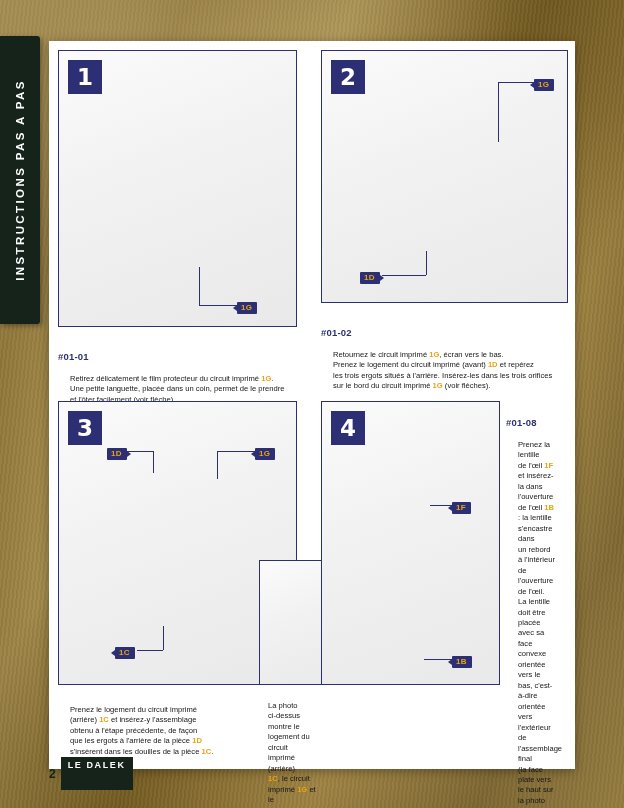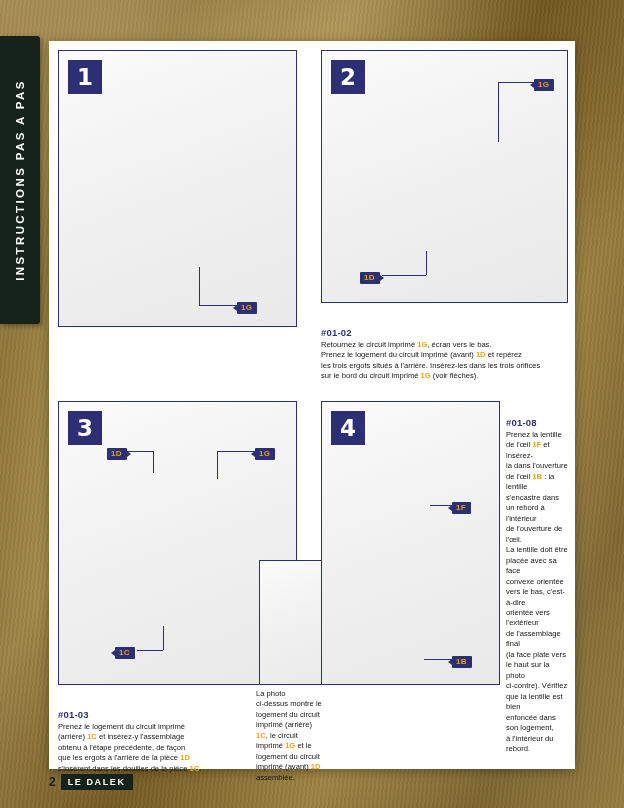--- a/index.html
+++ b/index.html
@@ -69,21 +69,21 @@
     background:linear-gradient(160deg,#fbfbfb 0%,#f2f2f2 40%,#e9e9e9 100%);
   }
   
   .cap{position:absolute;}
   .cap .ttl{
     color:#2c2f74;font-weight:bold;font-size:9.5px;
     margin:16px 0 2px 0;letter-spacing:0.2px;
   }
   .cap .bdy{
     color:#17171a;font-size:7.6px;line-height:1.38;
-    margin:0;
+    margin:12px;
   }
   .hl{color:#e8a313;font-weight:bold;}
   
   .callout{
     position:absolute;
     background:#2c2f74;color:#fff;
     font-size:8px;font-weight:bold;
     padding:2px 5px 2px 4px;
     border-radius:1px;
     z-index:4;
@@ -102,21 +102,21 @@
   .lnh{height:1px;}
   .lnv{width:1px;}
   
   .footer{
     position:absolute;left:49px;bottom:18px;
     display:flex;align-items:center;gap:5px;z-index:6;
   }
   .footer .pg{color:#15231b;font-size:12px;font-weight:bold;}
   .footer .bk{
     background:#15231b;color:#fff;font-size:9px;font-weight:bold;
-    letter-spacing:1.6px;padding:3px 7px 3px 7px;
+    letter-spacing:1.6px;padding:3px 7px 20px 7px;
   }
   svg{display:block;}
 </style>
 </head>
 <body>
 
 <div class="bg"></div>
 
 <div class="side-tab">
   <span>INSTRUCTIONS PAS A PAS</span>
@@ -194,20 +194,26 @@
     </div>
 
     <div class="callout pt-l" style="left:178px;top:251px;">
       <span class="n">1G</span>
     </div>
     <div class="ln lnh" style="left:140px;top:254px;width:38px;"></div>
     <div class="ln lnv" style="left:140px;top:216px;height:38px;"></div>
   </div>
 
   <div class="cap" style="left:9px;top:294px;width:240px;">
+    <p class="ttl">#01-01</p>
+    <p class="bdy">
+      Retirez délicatement le film protecteur du circuit imprimé <span class="hl">1G</span>.<br>
+      Une petite languette, placée dans un coin, permet de le prendre<br>
+      et l'ôter facilement (voir flèche).
+    </p>
   </div>
 
   <div class="panel" style="left:272px;top:9px;width:245px;height:251px;">
     <div class="photo">
       <div class="photo-bg"></div>
       <svg width="245" height="251" viewBox="0 0 245 251">
         <defs>
           <linearGradient id="pcb2" x1="0" y1="0" x2="1" y2="1">
             <stop offset="0%" stop-color="#3d8b46"></stop>
             <stop offset="50%" stop-color="#27702f"></stop>
@@ -403,21 +409,20 @@
         <ellipse cx="52" cy="92" rx="34" ry="10" fill="rgba(0,0,0,0.16)"></ellipse>
         <path d="M20 56 L20 78 C 20 90, 84 90, 84 78 L84 56 Z" fill="url(#puck)"></path>
         <ellipse cx="52" cy="56" rx="32" ry="14" fill="#4a423a"></ellipse>
         <ellipse cx="52" cy="55" rx="22" ry="9" fill="#2a241f"></ellipse>
         <ellipse cx="40" cy="48" rx="16" ry="4" fill="rgba(255,255,255,0.12)"></ellipse>
       </svg>
     </div>
   </div>
 
   <div class="cap" style="left:9px;top:652px;width:190px;">
-    <p class="ttl">#01-03</p>
     <p class="bdy">
       Prenez le logement du circuit imprimé<br>
       (arrière) <span class="hl">1C</span> et insérez-y l'assemblage<br>
       obtenu à l'étape précédente, de façon<br>
       que les ergots à l'arrière de la pièce <span class="hl">1D</span><br>
       s'insèrent dans les douilles de la pièce <span class="hl">1C</span>.
     </p>
   </div>
 
   <div class="cap" style="left:207px;top:648px;width:74px;">

